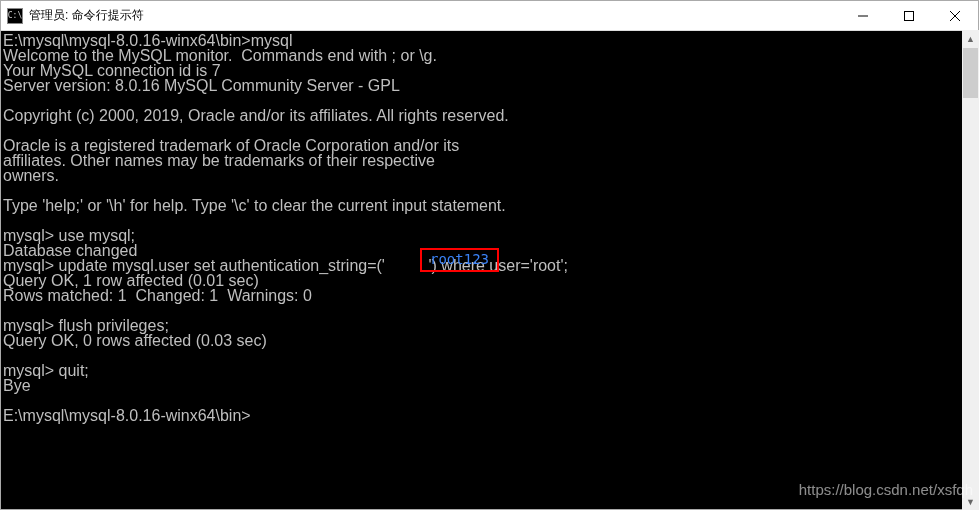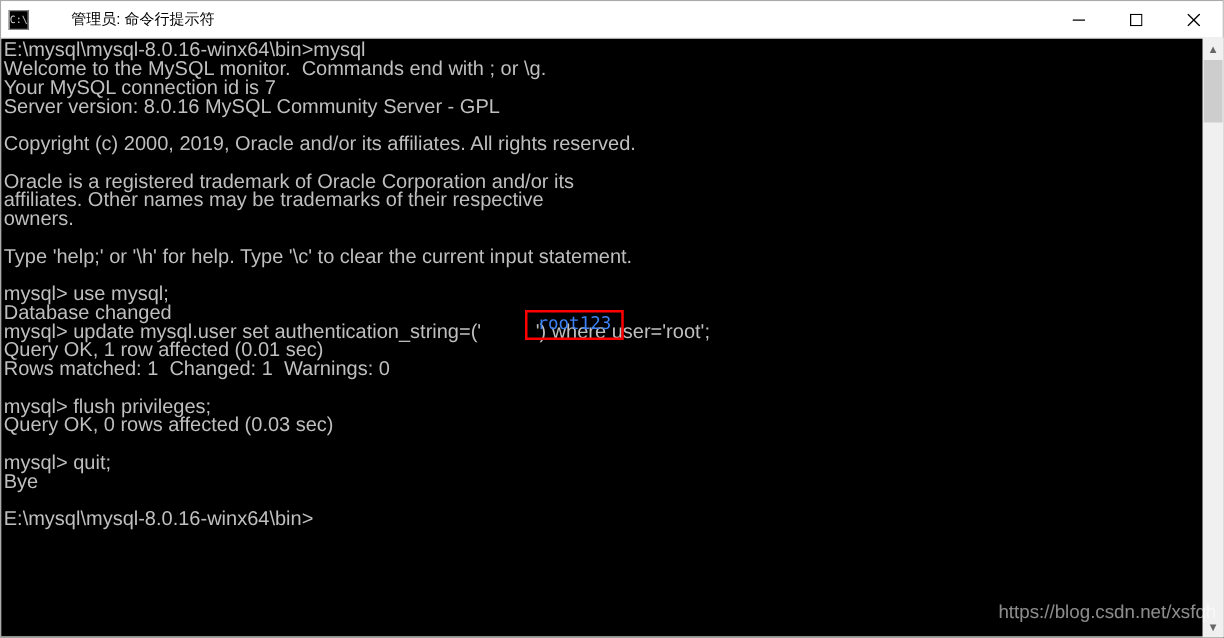--- a/index.html
+++ b/index.html
@@ -36,21 +36,20 @@
       border: 1px solid #888;
       display: flex;
       align-items: center;
       justify-content: center;
       color: #ccc;
       font-size: 8px;
       font-family: monospace;
     }
     .titlebar-title {
       flex: 0 1 auto;
-      margin-left: 28px;
     }
     .titlebar-spacer {
       flex: 1;
     }
     .titlebar-buttons {
       display: flex;
       height: 100%;
     }
     .tb-btn {
       width: 46px;

